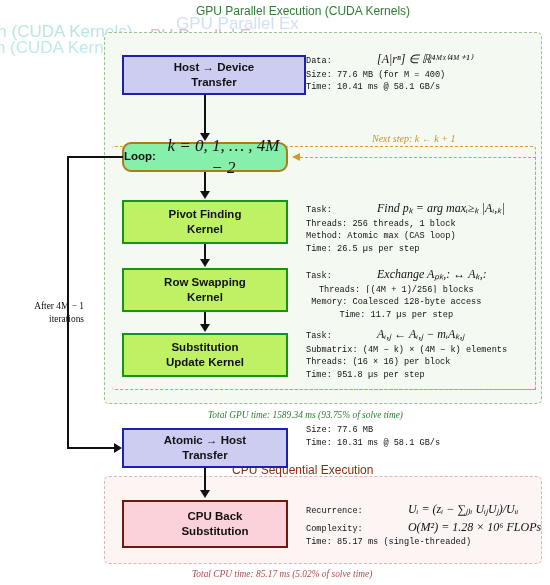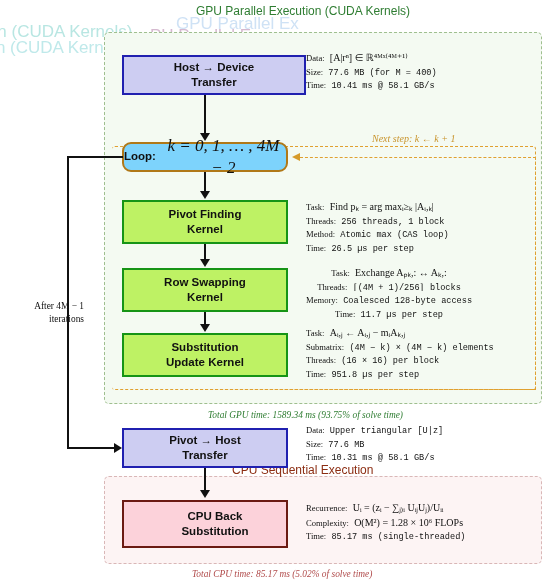--- a/index.html
+++ b/index.html
@@ -41,38 +41,38 @@
   }
 
   
   .node{position:absolute;box-sizing:border-box;display:flex;flex-direction:column;
         align-items:center;justify-content:center;text-align:center;
         font-family:"Liberation Sans",sans-serif;font-weight:bold;font-size:11.5px;
         color:#111;line-height:1.32;}
   .node span{display:block;}
 
   .box-transfer{background:#cdcdf2;border:2.2px solid #2020b0;}
-  .box-loop{background:#7dd3fc;border:2.2px solid #b07818;border-radius:9px;
+  .box-loop{background:#86efac;border:2.2px solid #b07818;border-radius:9px;
             flex-direction:row;font-size:11.5px;}
   .box-kernel{background:#bef264;border:2.2px solid #169416;}
   .box-cpu{background:#fcd2da;border:2.2px solid #6b1a12;}
 
   #n-h2d{left:122px;top:55px;width:184px;height:40px;}
   #n-loop{left:122px;top:142px;width:166px;height:30px;}
   #n-pivot{left:122px;top:200px;width:166px;height:44px;}
   #n-swap{left:122px;top:268px;width:166px;height:44px;}
   #n-elim{left:122px;top:333px;width:166px;height:44px;}
   #n-d2h{left:122px;top:428px;width:166px;height:40px;}
   #n-back{left:122px;top:500px;width:166px;height:48px;padding-left:20px;}
 
   
   .ann{position:absolute;font-family:"Liberation Mono",monospace;
        font-size:8.6px;color:#111;line-height:1.47;white-space:nowrap;}
-  .ann .lbl{font-family:Liberation Serif, serif;}
-  .mth{font-family:"Liberation Serif",serif;font-size:10px;}
+  .ann .lbl{font-family:Liberation Mono, monospace;}
+  .mth{font-family:"Liberation Serif",serif;font-style:italic;font-size:12px;margin-left:40px;}
 
   #a-h2d{left:306px;top:51px;}
   #a-pivot{left:306px;top:200px;}
   #a-swap{left:306px;top:266px;text-align:center;}
   #a-elim{left:306px;top:326px;}
   #a-d2h{left:306px;top:424px;}
   #a-back{left:306px;top:501px;}
 
   
   .summary{position:absolute;white-space:nowrap;font-family:"Liberation Serif",serif;
@@ -140,21 +140,21 @@
     <span>Row Swapping</span>
     <span>Kernel</span>
   </div>
 
   <div class="node box-kernel" id="n-elim">
     <span>Substitution</span>
     <span>Update Kernel</span>
   </div>
 
   <div class="node box-transfer" id="n-d2h">
-    <span>Pivot → Host</span>
+    <span>Atomic → Host</span>
     <span>Transfer</span>
   </div>
 
   <div class="node box-cpu" id="n-back">
     <span>CPU Back</span>
     <span>Substitution</span>
   </div>
 
   <div class="ann" id="a-h2d">
     <div><span class="lbl">Data:</span>
@@ -192,22 +192,20 @@
       <span class="mth">Aᵢ,ⱼ ← Aᵢ,ⱼ − mᵢAₖ,ⱼ</span></div>
     <div><span class="lbl">Submatrix:</span>
       <span>(4M − k) × (4M − k) elements</span></div>
     <div><span class="lbl">Threads:</span>
       <span>(16 × 16) per block</span></div>
     <div><span class="lbl">Time:</span>
       <span>951.8 µs per step</span></div>
   </div>
 
   <div class="ann" id="a-d2h">
-    <div><span class="lbl">Data:</span>
-      <span>Upper triangular [U|z]</span></div>
     <div><span class="lbl">Size:</span>
       <span>77.6 MB</span></div>
     <div><span class="lbl">Time:</span>
       <span>10.31 ms @ 58.1 GB/s</span></div>
   </div>
 
   <div class="ann" id="a-back">
     <div><span class="lbl">Recurrence:</span>
       <span class="mth">Uᵢ = (zᵢ − ∑ⱼ₎ᵢ UᵢⱼUⱼ)/Uᵢᵢ</span></div>
     <div><span class="lbl">Complexity:</span>

